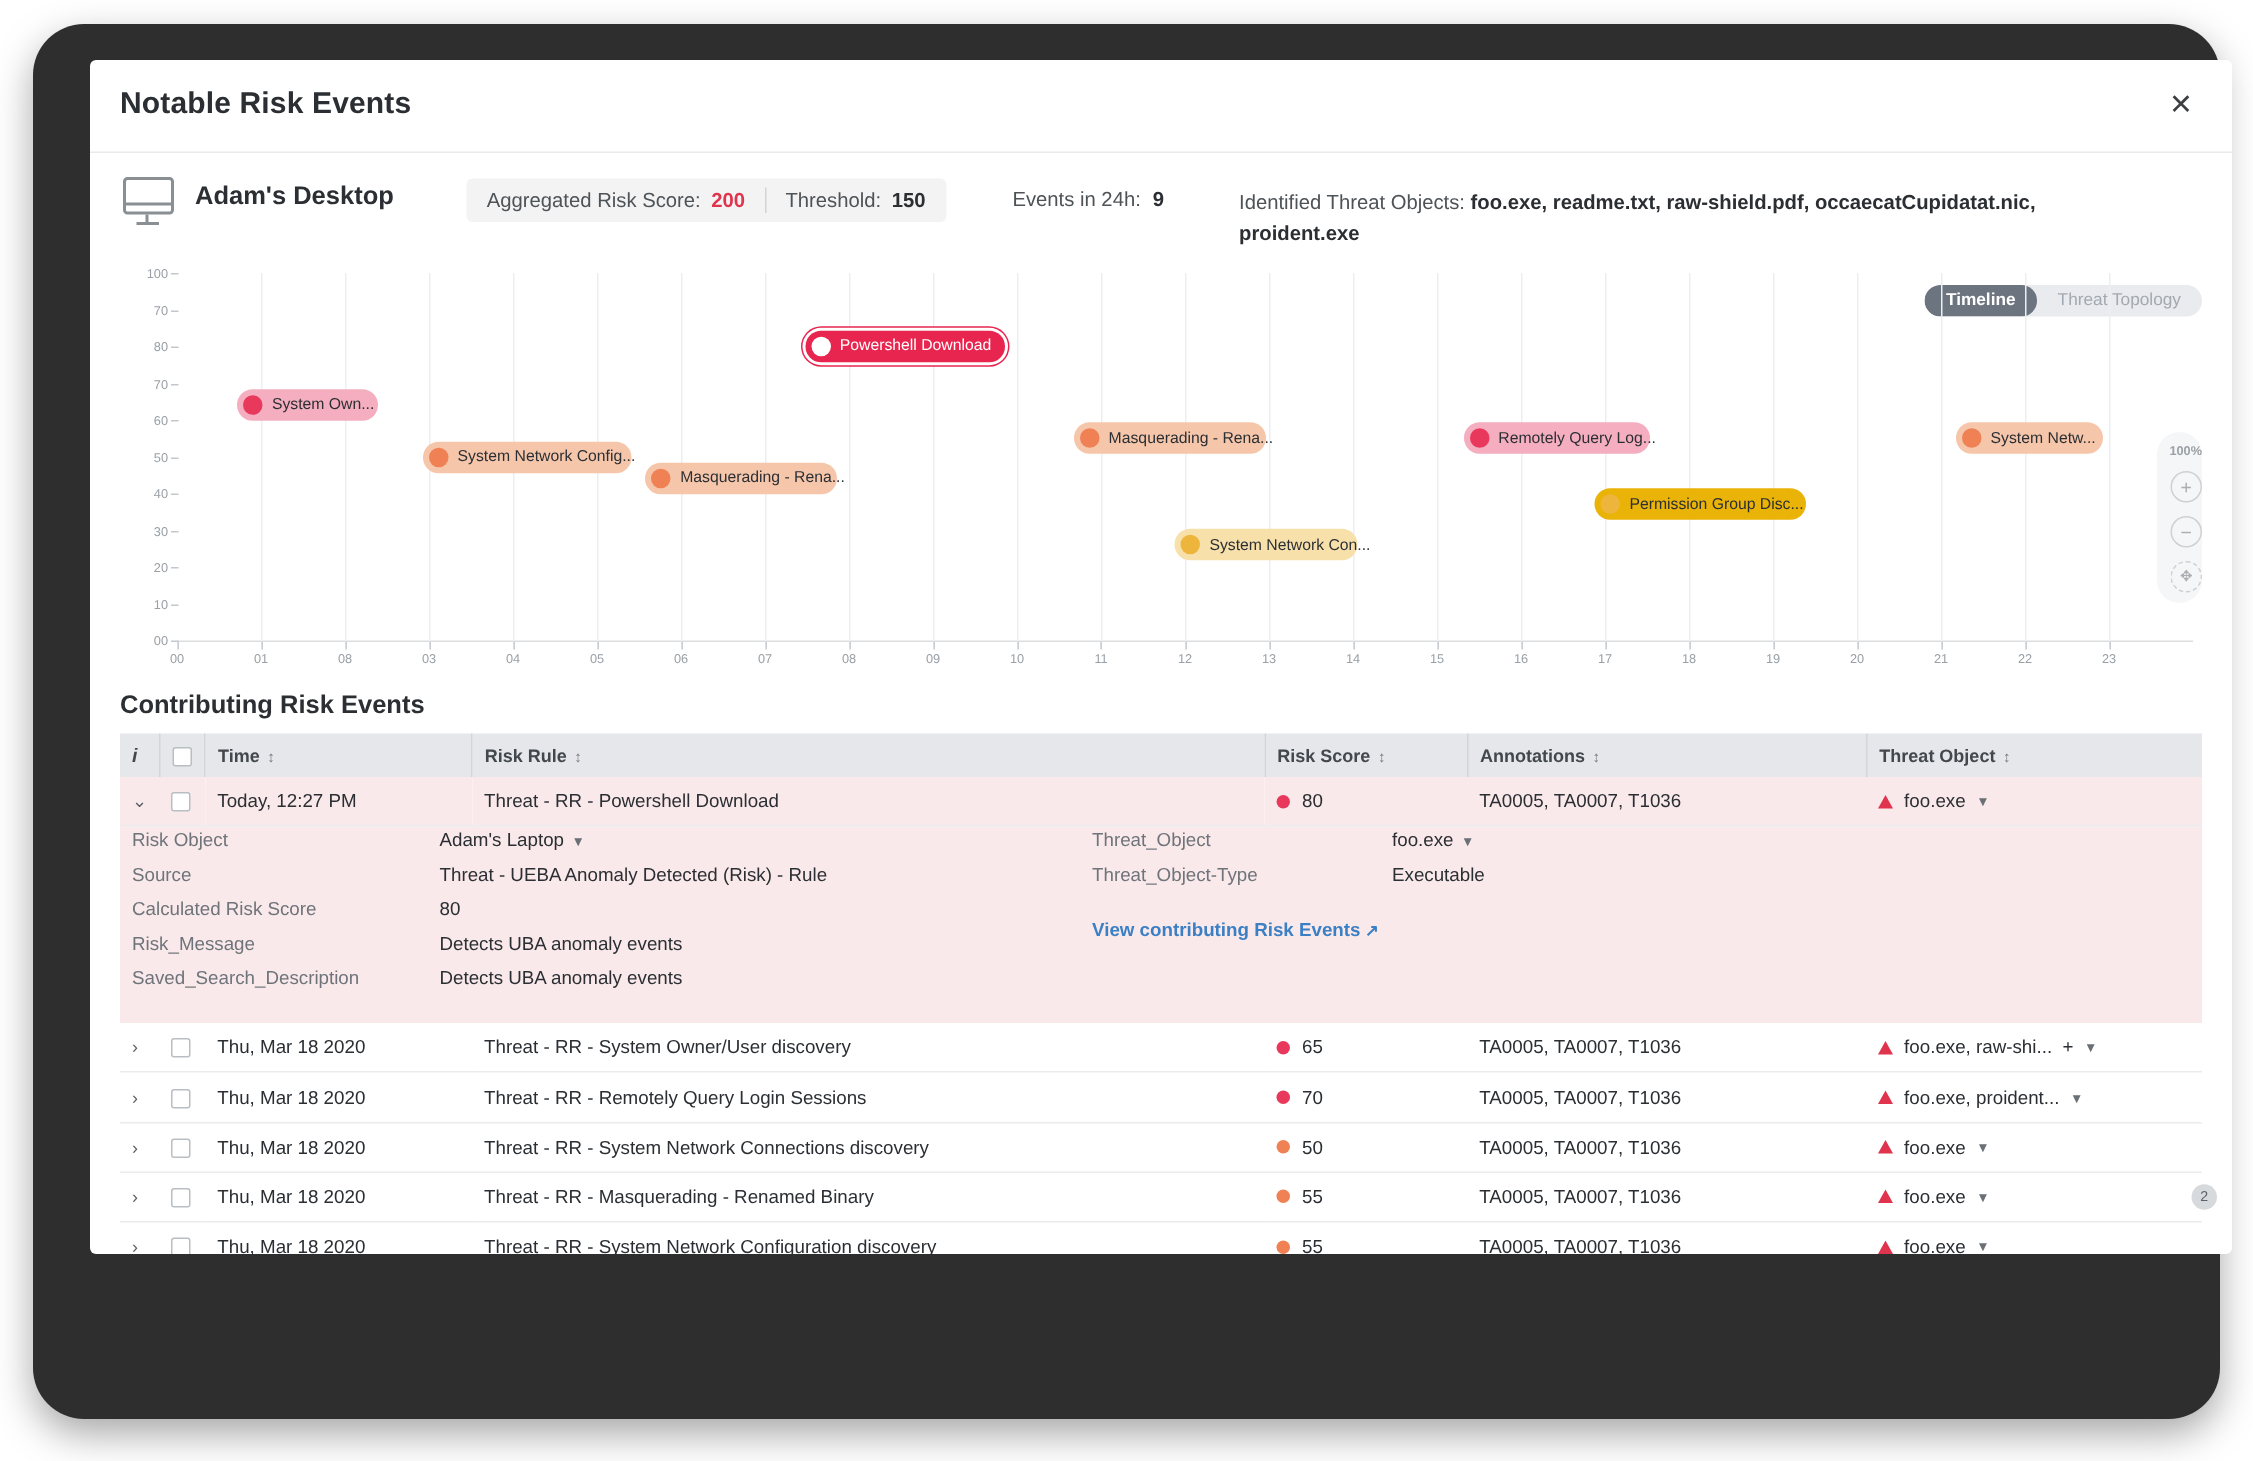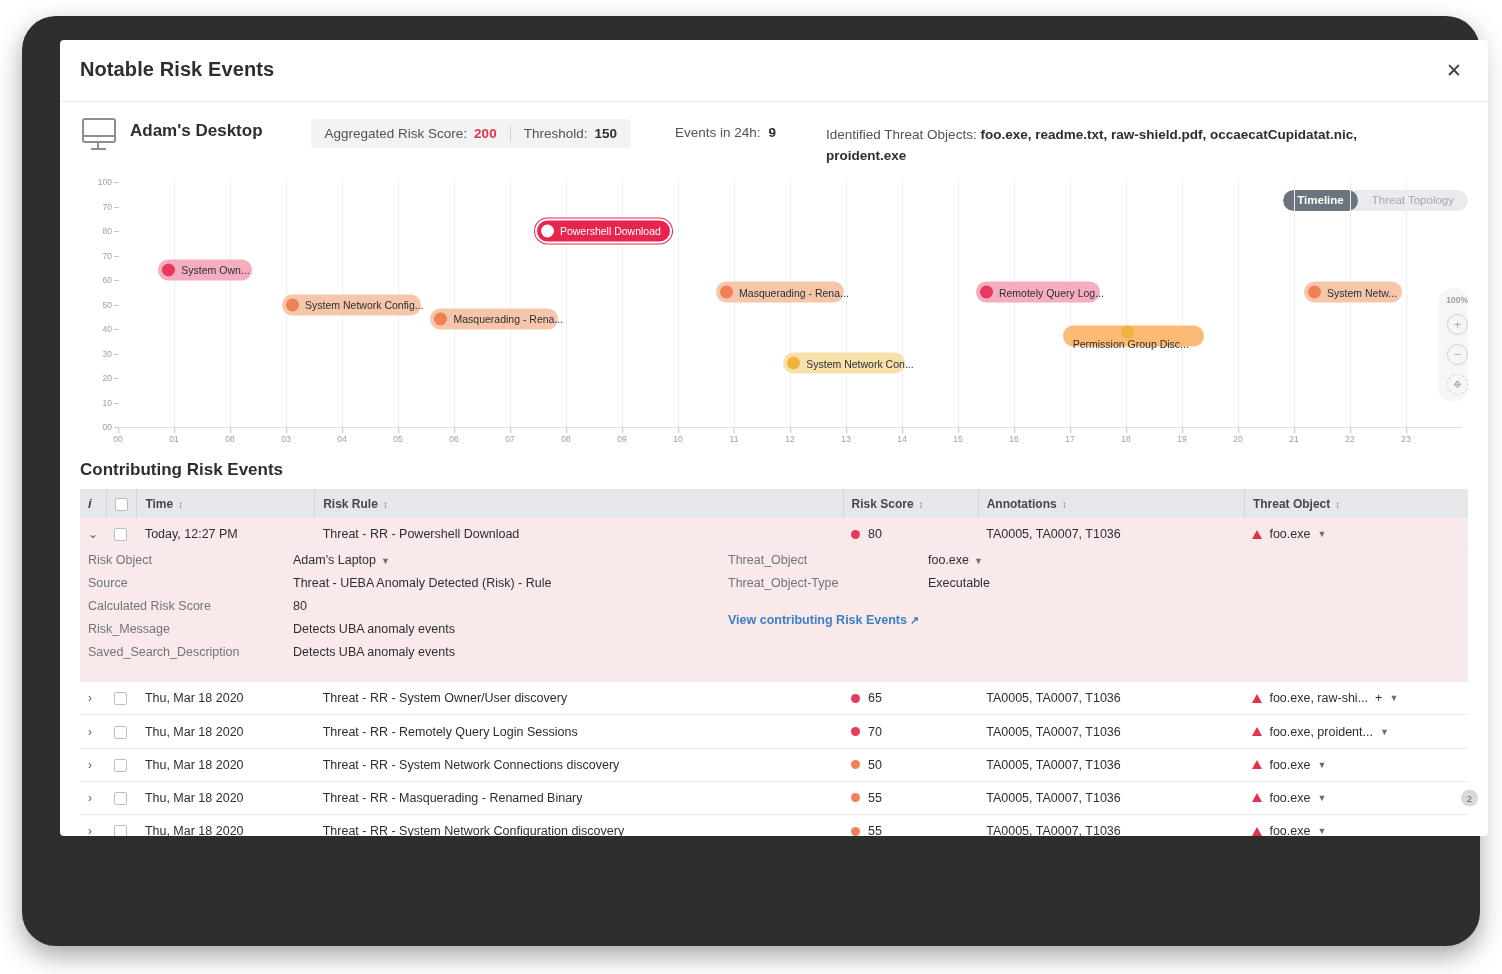--- a/index.html
+++ b/index.html
@@ -436,21 +436,21 @@
             <span class="txt">Masquerading - Rena...</span>
           </div>
           <div class="bubble" style="left: 665.28px; top: 181.3px; width: 122px; background: rgb(248, 224, 171); color: rgb(43, 47, 51);">
             <span class="dot" style="background: rgb(238, 181, 60);"></span>
             <span class="txt">System Network Con...</span>
           </div>
           <div class="bubble" style="left: 857.92px; top: 110.25px; width: 124px; background: rgb(245, 174, 192); color: rgb(43, 47, 51);">
             <span class="dot" style="background: rgb(232, 56, 92);"></span>
             <span class="txt">Remotely Query Log...</span>
           </div>
-          <div class="bubble" style="left: 945.28px; top: 154.35px; width: 141px; background: #fdba74; color: rgb(43, 47, 51); flex-direction: column;">
+          <div class="bubble" style="left: 945.28px; top: 154.35px; width: 141px; background: #eab308; color: rgb(43, 47, 51);">
             <span class="dot" style="background: rgb(238, 181, 60);"></span>
             <span class="txt">Permission Group Disc...</span>
           </div>
           <div class="bubble" style="left: 1186.08px; top: 110.25px; width: 98px; background: rgb(246, 198, 171); color: rgb(43, 47, 51);">
             <span class="dot" style="background: rgb(239, 129, 85);"></span>
             <span class="txt">System Netw...</span>
           </div>
         </div>
 
       <div class="zoom-ctrl">

